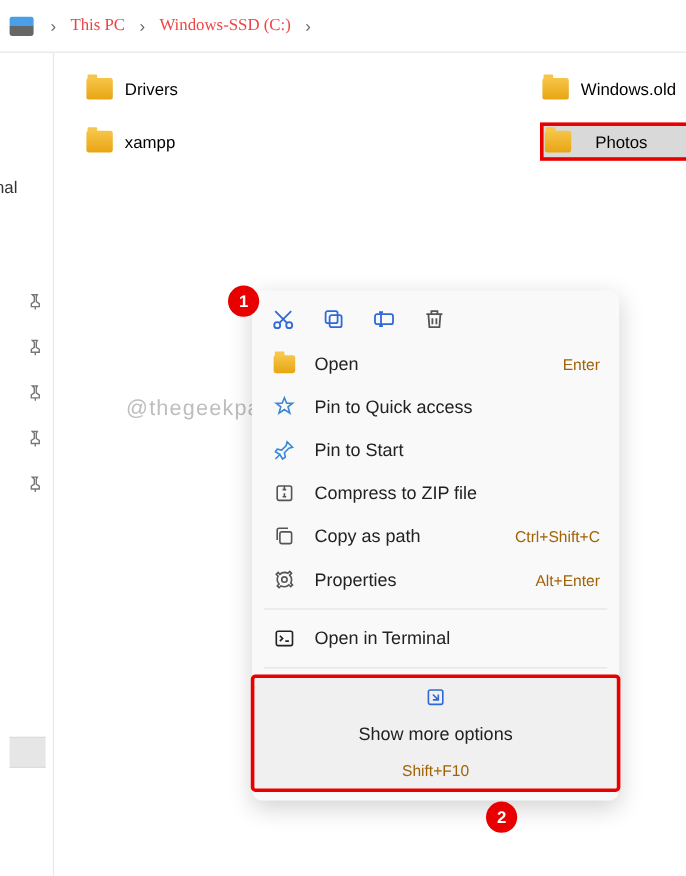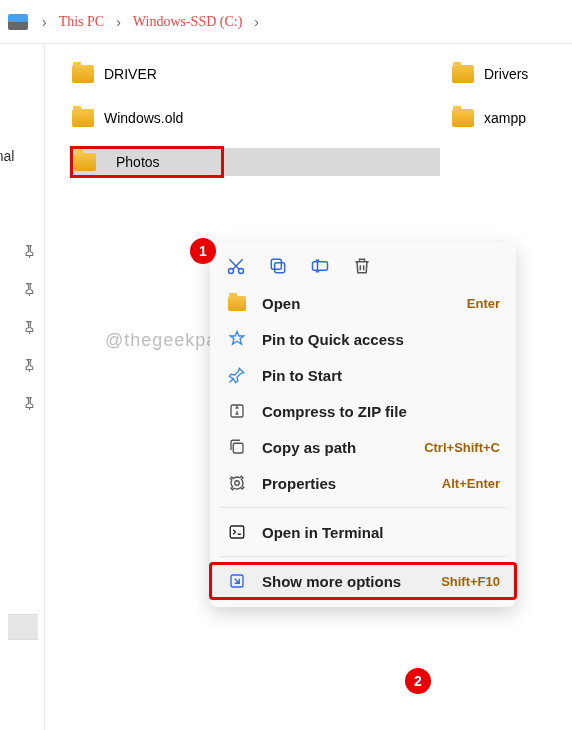--- a/index.html
+++ b/index.html
@@ -21,25 +21,25 @@
     .folder-item { display: flex; align-items: center; gap: 10px; height: 28px; padding: 0 2px; position: relative; }
     .folder-item.sel { background: #d9d9d9; padding-right: 0; }
     .folder-item.sel-box { outline: 3px solid #e80000; outline-offset: -1px; width: 150px; }
     .folder-icon { width: 22px; height: 18px; background: linear-gradient(#f6c549, #e8a512); border-radius: 2px; position: relative; }
     .folder-icon::before { content:""; position:absolute; top:-3px; left:1px; width:8px; height:4px; background:#f6c549; border-radius:1px 1px 0 0; }
     
     .badge { position: absolute; width: 26px; height: 26px; border-radius: 50%; background: #e80000; color:#fff; display:flex; align-items:center; justify-content:center; font-size:14px; font-weight:600; z-index: 5; }
     .badge.b1 { left: 190px; top: 238px; }
     .badge.b2 { left: 405px; top: 668px; }
     
-    .menu { position: absolute; left: 210px; top: 242px; width: 306px; background: #f9f9f9; border-radius: 8px; box-shadow: 0 6px 20px rgba(0,0,0,.18); padding: 6px 0 8px; font-size: 15px; color:#222; z-index:2;font-weight:bold; }
+    .menu { position: absolute; left: 210px; top: 242px; width: 306px; background: #f9f9f9; border-radius: 8px; box-shadow: 0 6px 20px rgba(0,0,0,.18); padding: 6px 0 8px; font-size: 15px; color:#222; z-index:2; }
     .action-row { display:flex; gap: 22px; padding: 8px 16px 10px; }
     .action-row svg { display:block; }
     .mi { display:flex; align-items:center; gap: 14px; padding: 9px 16px; position:relative; }
-    .mi.hov { background:#f0f0f0; }
+    .mi.hov { background:#f0f0f0;flex-direction:column; }
     .mi .micon { width: 22px; display:flex; justify-content:center; }
     .mi .lab { flex:1; }
     .mi .sc { color:#a16207; font-size:13px; }
     .div { height:1px; background:#e3e3e3; margin: 6px 10px; }
     .watermark { position:absolute; left: 105px; top: 330px; color:#bdbdbd; font-size:18px; letter-spacing:1px; z-index:1; pointer-events:none; }
     .show-box { outline: 3px solid #e80000; outline-offset: -2px; border-radius:3px; }
   </style>
 </head>
 <body>
 
@@ -71,24 +71,20 @@
         <path d="M16 3l5 5-3 1-5 5 1 5-3 3-4-4-5 5 5-5-4-4 3-3 5 1 5-5z" transform="rotate(-45 12 12)"></path>
       </svg>
   </div>
   <div class="sel-strip"></div>
 </div>
 
 <div class="content">
   <div class="folder-grid">
     <div class="folder-item">
         <div class="folder-icon"></div>
-        <span>DRIVER</span>
-      </div>
-    <div class="folder-item">
-        <div class="folder-icon"></div>
         <span>Drivers</span>
       </div>
     <div class="folder-item">
         <div class="folder-icon"></div>
         <span>Windows.old</span>
       </div>
     <div class="folder-item">
         <div class="folder-icon"></div>
         <span>xampp</span>
       </div>

